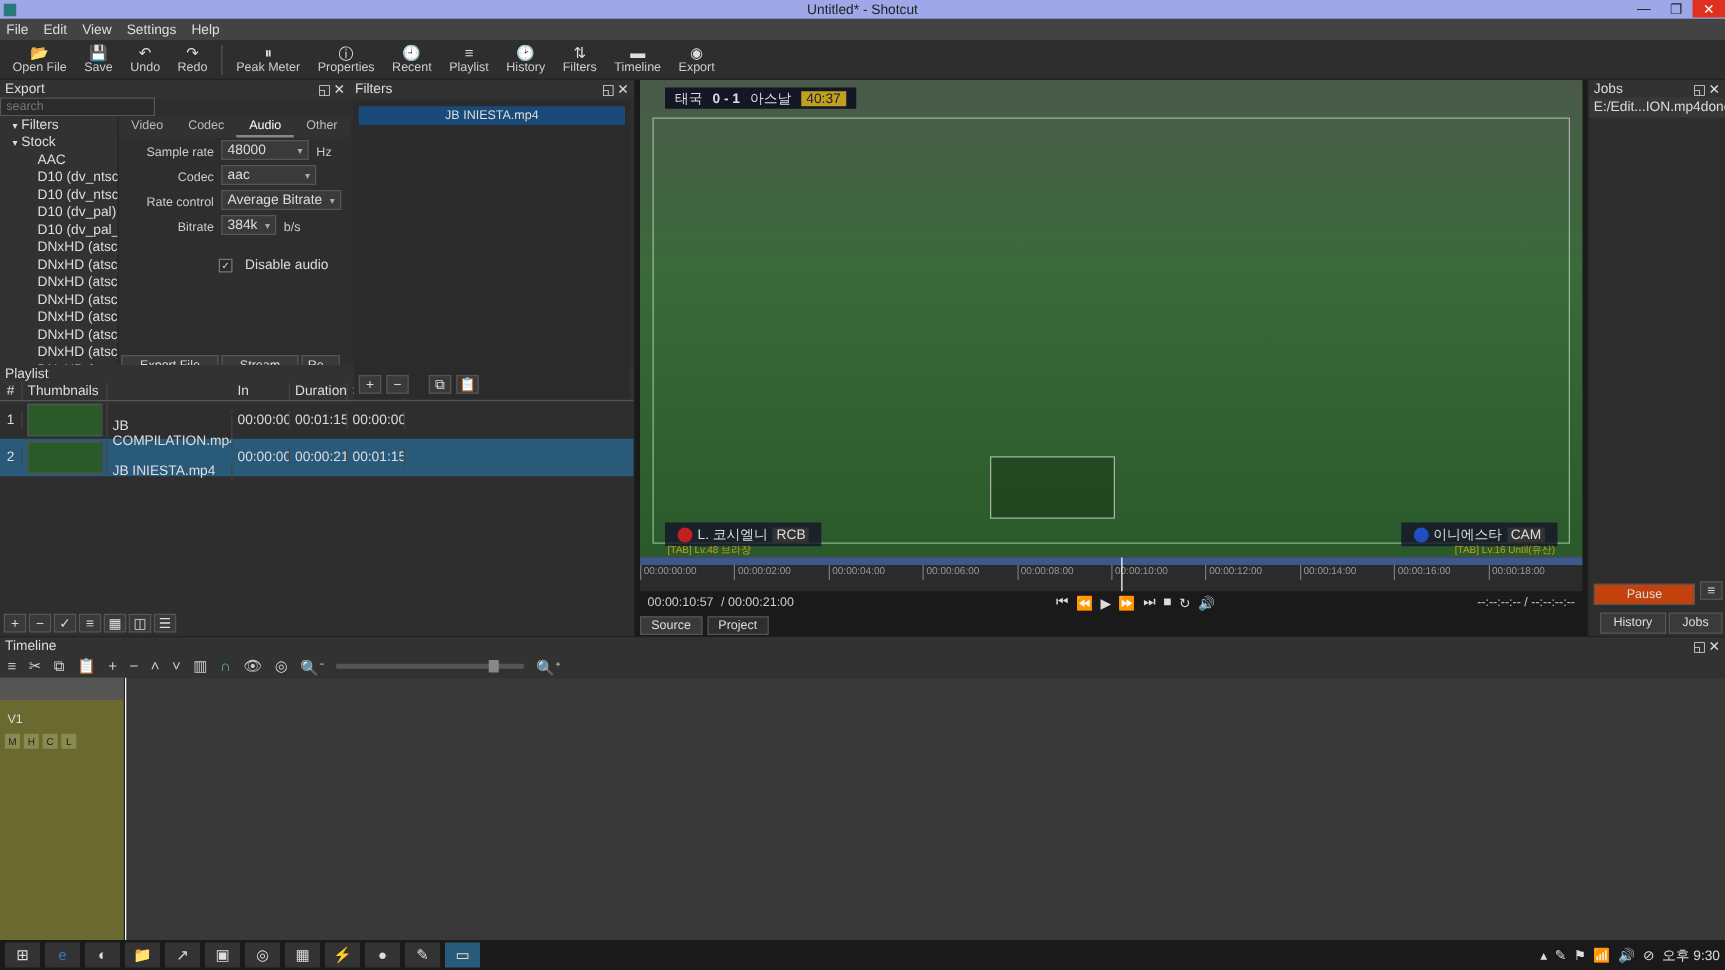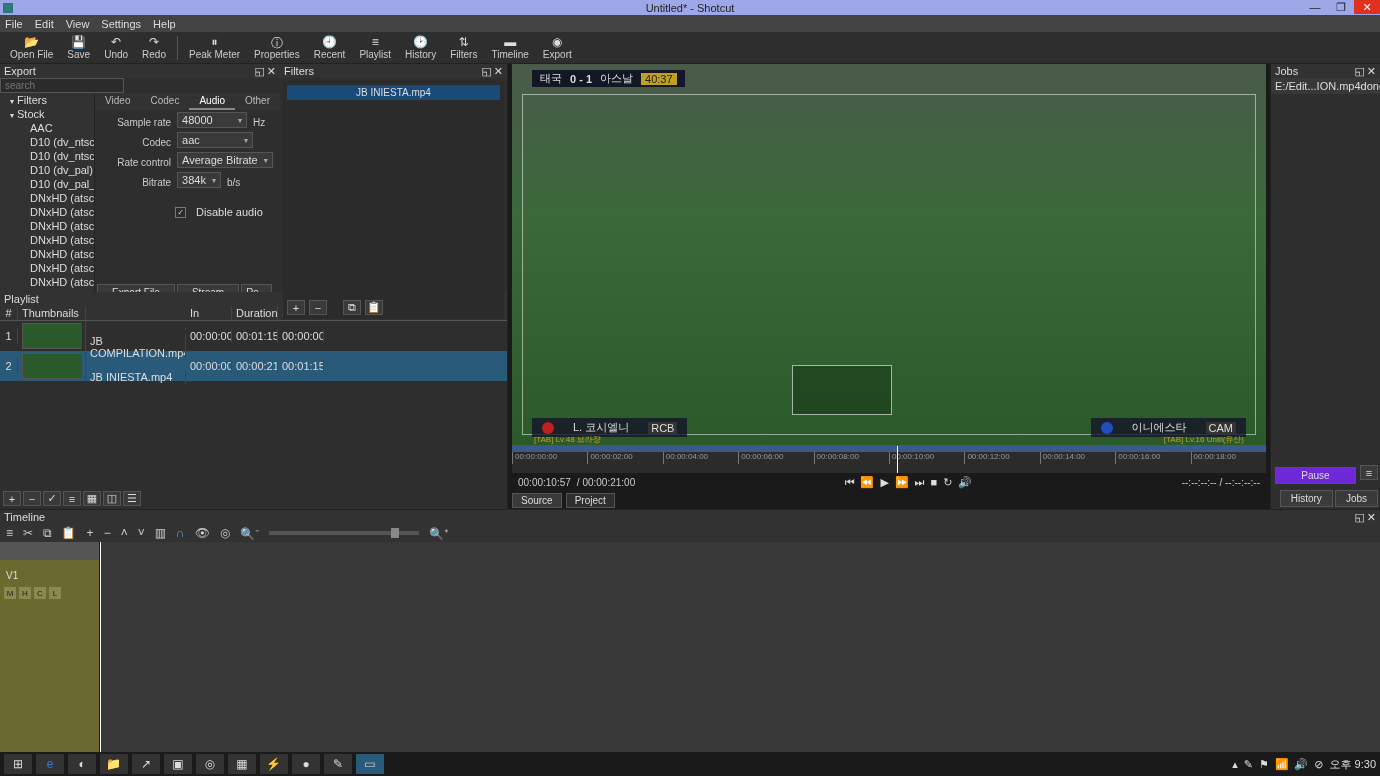--- a/index.html
+++ b/index.html
@@ -56,34 +56,34 @@
 .centercol { width: 762px; display: flex; flex-direction: column; }
 .filterbody { flex: 1; position: relative; background: #2b2b2b; margin: 3px; }
 .clipbar { background: #1a4a7a; padding: 2px 8px; font-size: 10px; text-align: center; position: absolute; top: 4px; left: 4px; right: 4px; }
 .filterbtns { position: absolute; bottom: 4px; left: 4px; display: flex; gap: 4px; }
 .preview { flex: 1; background: #1a1a1a; display: flex; flex-direction: column; }
 .previewimg { flex: 1; background: linear-gradient(180deg, #4a5a4a 0%, #3a6a3a 40%, #2a5a2a 100%); position: relative; margin: 0 4px; overflow: hidden; }
 .scoreboard { position: absolute; top: 6px; left: 20px; background: rgba(10,10,30,0.85); padding: 1px 8px; font-size: 10px; display: flex; gap: 8px; align-items: center; }
 .scoreboard .time { background: #c0a020; color: #222; padding: 0 4px; }
 .pitch { position: absolute; inset: 30px 10px 10px 10px; border: 1px solid rgba(255,255,255,0.5); }
 .minimap { position: absolute; bottom: 30px; left: 280px; width: 100px; height: 50px; border: 1px solid rgba(255,255,255,0.6); background: rgba(20,50,20,0.5); }
-.playerbanner { position: absolute; bottom: 8px; background: rgba(20,20,40,0.8); padding: 2px 10px; font-size: 9px; display: flex; align-items: center; gap: 19px; }
+.playerbanner { position: absolute; bottom: 8px; background: rgba(20,20,40,0.8); padding: 2px 10px; font-size: 9px; display: flex; align-items: center; gap: 4px; }
 .previewruler { height: 28px; background: #2b2b2b; position: relative; border-top: 1px solid #555; margin: 0 4px; }
 .previewruler .bluebar { position: absolute; top: 0; left: 0; right: 0; height: 6px; background: #3a5a8a; }
 .previewruler .tick { position: absolute; top: 6px; font-size: 8px; color: #999; border-left: 1px solid #777; padding-left: 2px; height: 12px; }
 .previewctrl { height: 18px; display: flex; align-items: center; padding: 0 6px; gap: 6px; margin: 0 4px; }
 .timepos { font-size: 10px; color: #ccc; }
 .transport { display: flex; gap: 6px; margin-left: auto; margin-right: auto; }
 .transport span { font-size: 11px; cursor: pointer; }
 .previewtabs { height: 18px; display: flex; align-items: center; padding: 0 4px; gap: 4px; }
 .previewtabs .tab { padding: 1px 8px; font-size: 10px; background: #3a3a3a; border: 1px solid #555; cursor: pointer; }
 .previewtabs .tab.active { background: #2e2e2e; }
 .rightcol { width: 110px; display: flex; flex-direction: column; border-left: 1px solid #222; }
 .jobrow { display: flex; padding: 2px 4px; font-size: 9px; justify-content: space-between; background: #383838; }
-.pauseBtn { background: #6d28d9; border: 1px solid #555; padding: 2px 14px; font-size: 10px; margin: 2px; }
+.pauseBtn { background: #c2410c; border: 1px solid #555; padding: 2px 14px; font-size: 10px; margin: 2px; }
 .bottombtns { display: flex; gap: 2px; padding: 2px; justify-content: flex-end; }
 .bottombtns .btn { background: #3a3a3a; border: 1px solid #555; padding: 2px 10px; font-size: 10px; }
 .timelinepanel { height: 243px; display: flex; flex-direction: column; border-top: 1px solid #222; }
 .tltoolbar { height: 18px; display: flex; align-items: center; padding: 0 6px; gap: 10px; background: #323232; }
 .tltoolbar .ico { font-size: 12px; cursor: pointer; color: #ccc; }
 .zoomslider { width: 150px; height: 4px; background: #555; position: relative; }
 .zoomslider .handle { position: absolute; right: 20px; top: -3px; width: 8px; height: 10px; background: #888; }
 .tlbody { flex: 1; display: flex; background: #2e2e2e; overflow: hidden; }
 .trackhdr { width: 100px; background: #6a6a30; border-right: 1px solid #222; }
 .trackhdr .trkname { padding: 10px 6px 4px; font-size: 10px; color: #ddd; }

